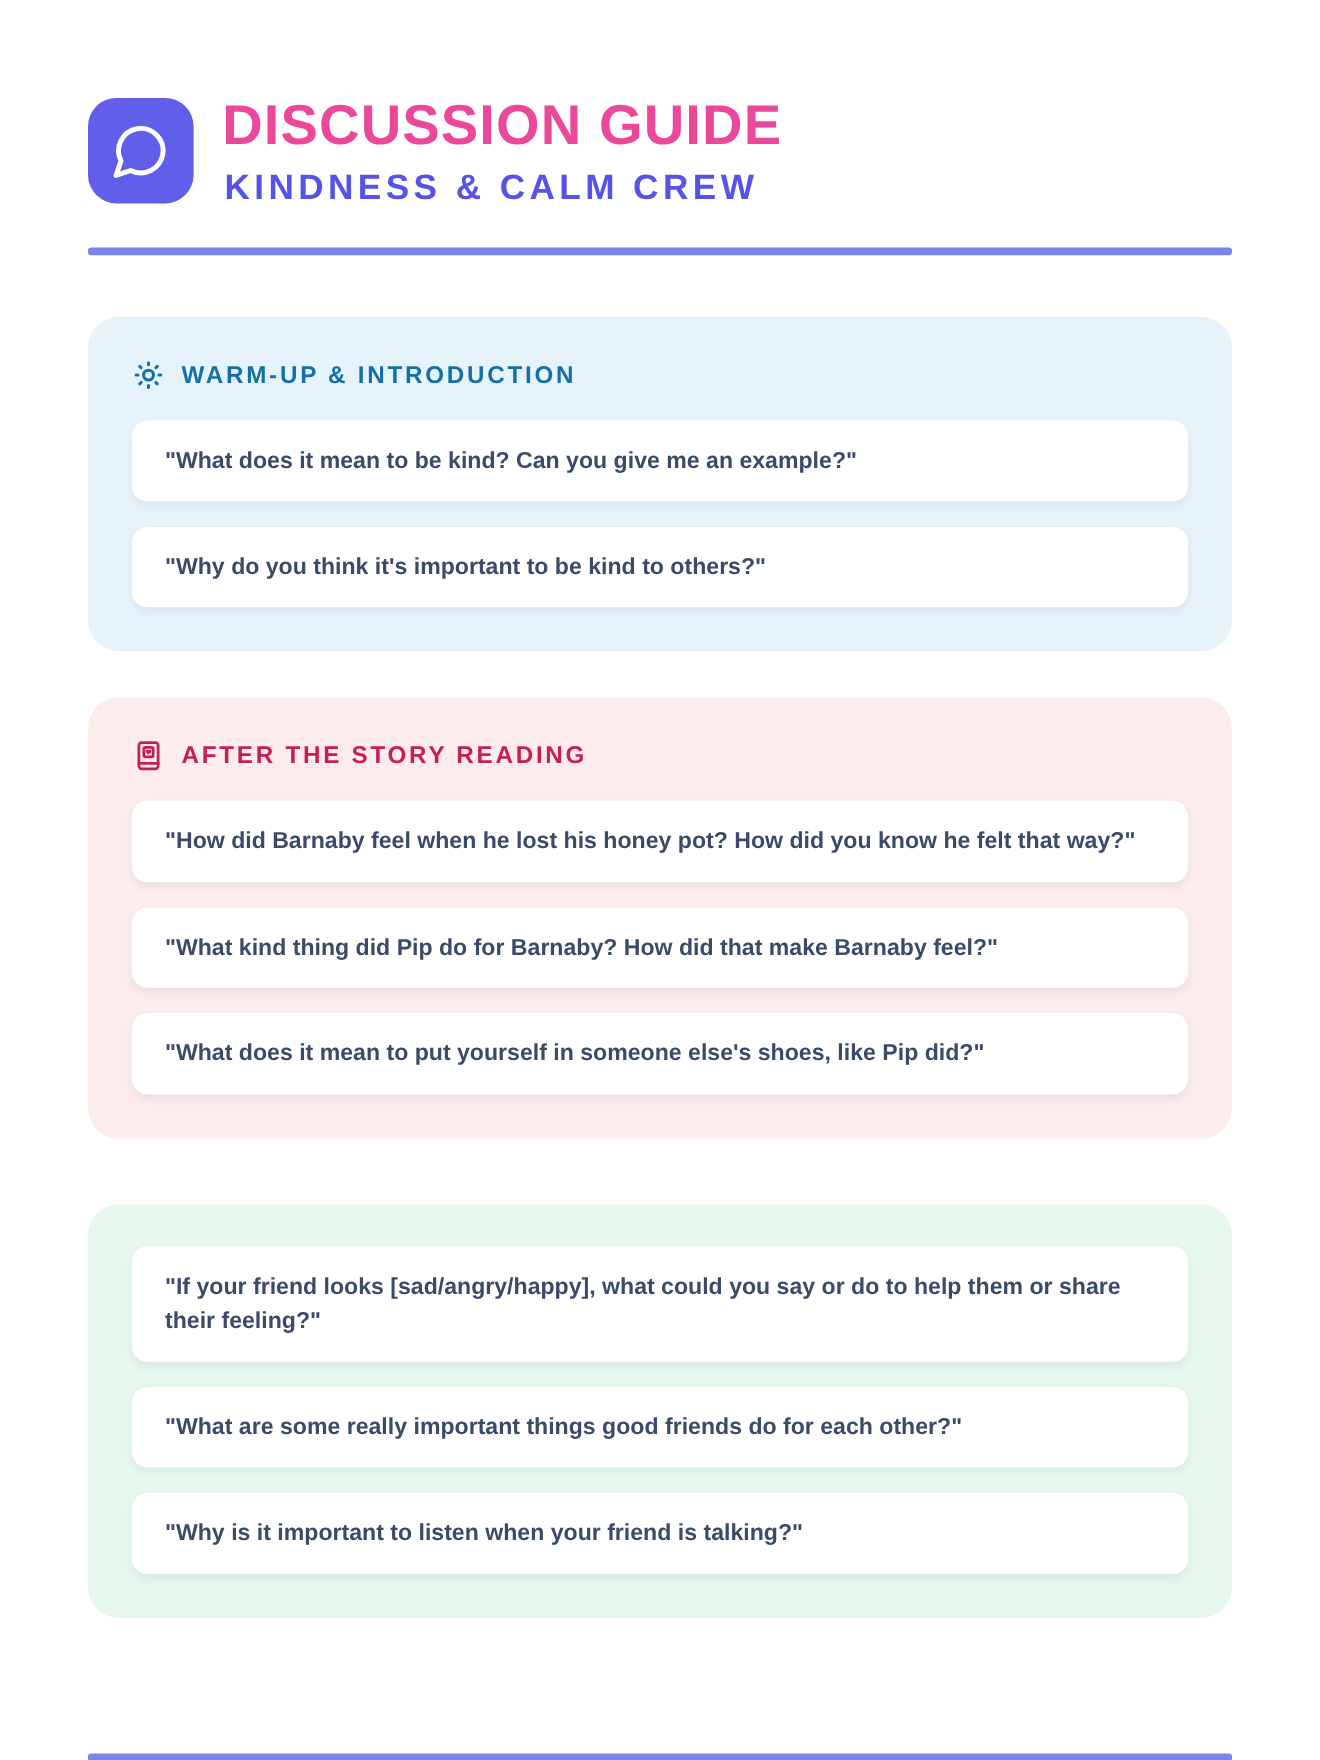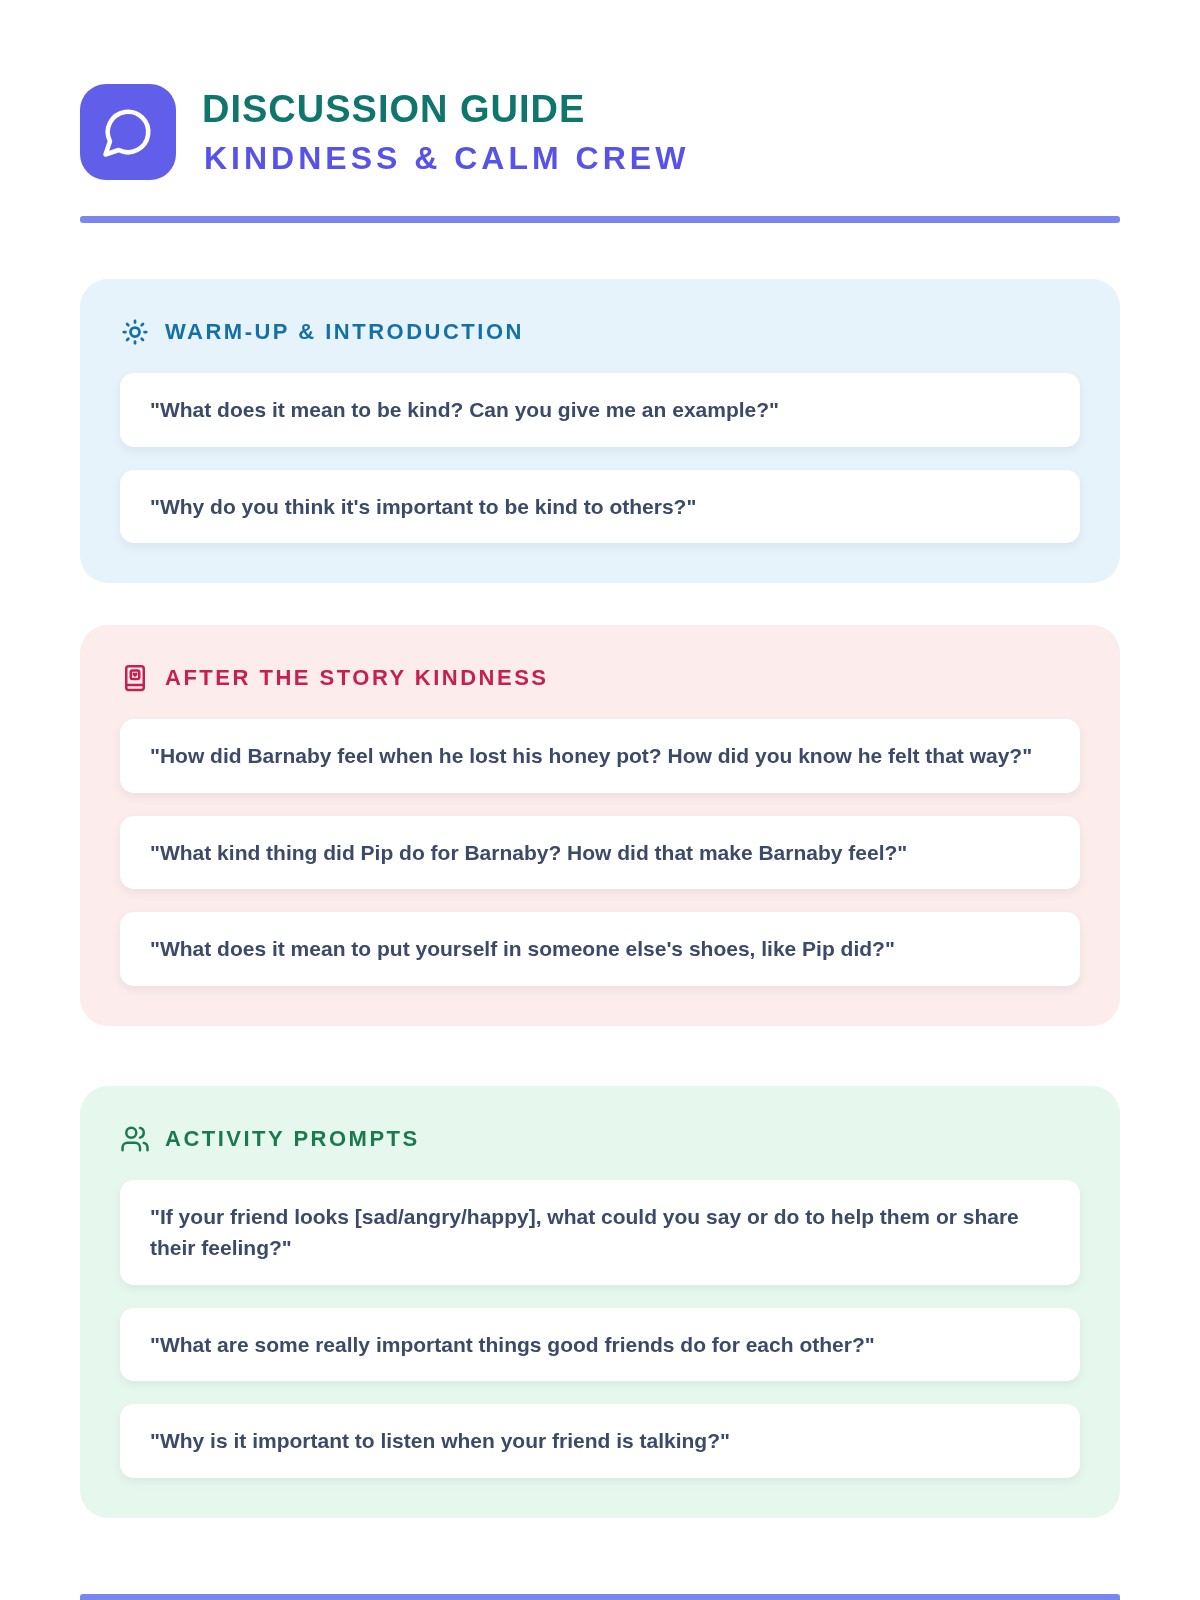--- a/index.html
+++ b/index.html
@@ -15,22 +15,22 @@
   
   .header { display: flex; align-items: center; gap: 26px; }
   .logo {
     width: 96px; height: 96px; flex: 0 0 96px;
     background: #615ee9; border-radius: 26px;
     display: flex; align-items: center; justify-content: center;
   }
   .logo svg { width: 54px; height: 54px; }
   .title-block { display: flex; flex-direction: column; }
   .doc-title {
-    margin: 0; font-size: 38px; font-weight: bold;
-    letter-spacing: 1px; color: #0f766e;
+    margin: 0; font-size: 51px; font-weight: bold;
+    letter-spacing: 1px; color: #ec4899;
   }
   .doc-subtitle {
     margin: 9px 0 0 2px; font-size: 32px; font-weight: bold;
     letter-spacing: 4px; color: #5753e8;
   }
   .divider {
     margin-top: 36px; height: 7px; border-radius: 3px;
     background: #7b85ee;
   }
 
@@ -117,45 +117,34 @@
   <section class="panel panel-pink">
     <div class="panel-header">
       <span>
         <svg viewBox="0 0 24 24" fill="none" class="stroke-pink" stroke-width="2" stroke-linecap="round" stroke-linejoin="round">
           <rect x="5" y="2.5" width="14" height="19" rx="2"></rect>
           <path d="M5 17.5h14"></path>
           <rect x="8.6" y="6" width="6.8" height="6.8" rx="1.4"></rect>
           <path d="M12 11.2c-1.1-.9-2.1-1.6-2.1-2.5a1.15 1.15 0 0 1 2.1-.6 1.15 1.15 0 0 1 2.1.6c0 .9-1 1.6-2.1 2.5Z" fill="#c62050" stroke="none"></path>
         </svg>
       </span>
-      <h2 class="panel-title accent-pink">AFTER THE STORY KINDNESS</h2>
+      <h2 class="panel-title accent-pink">AFTER THE STORY READING</h2>
     </div>
     <div class="card">
       <p>"How did Barnaby feel when he lost his honey pot? How did you know he felt that way?"</p>
     </div>
     <div class="card">
       <p>"What kind thing did Pip do for Barnaby? How did that make Barnaby feel?"</p>
     </div>
     <div class="card">
       <p>"What does it mean to put yourself in someone else's shoes, like Pip did?"</p>
     </div>
   </section>
 
   <section class="panel panel-green">
-    <div class="panel-header">
-      <span>
-        <svg viewBox="0 0 24 24" fill="none" class="stroke-green" stroke-width="2" stroke-linecap="round" stroke-linejoin="round">
-          <circle cx="9" cy="7" r="4"></circle>
-          <path d="M16 21v-2a4 4 0 0 0-4-4H6a4 4 0 0 0-4 4v2"></path>
-          <path d="M22 21v-2a4 4 0 0 0-3-3.87"></path>
-          <path d="M16 3.13a4 4 0 0 1 0 7.75"></path>
-        </svg>
-      </span>
-      <h2 class="panel-title accent-green">ACTIVITY PROMPTS</h2>
-    </div>
     <div class="card">
       <p>"If your friend looks [sad/angry/happy], what could you say or do to help them or share their feeling?"</p>
     </div>
     <div class="card">
       <p>"What are some really important things good friends do for each other?"</p>
     </div>
     <div class="card">
       <p>"Why is it important to listen when your friend is talking?"</p>
     </div>
   </section>

